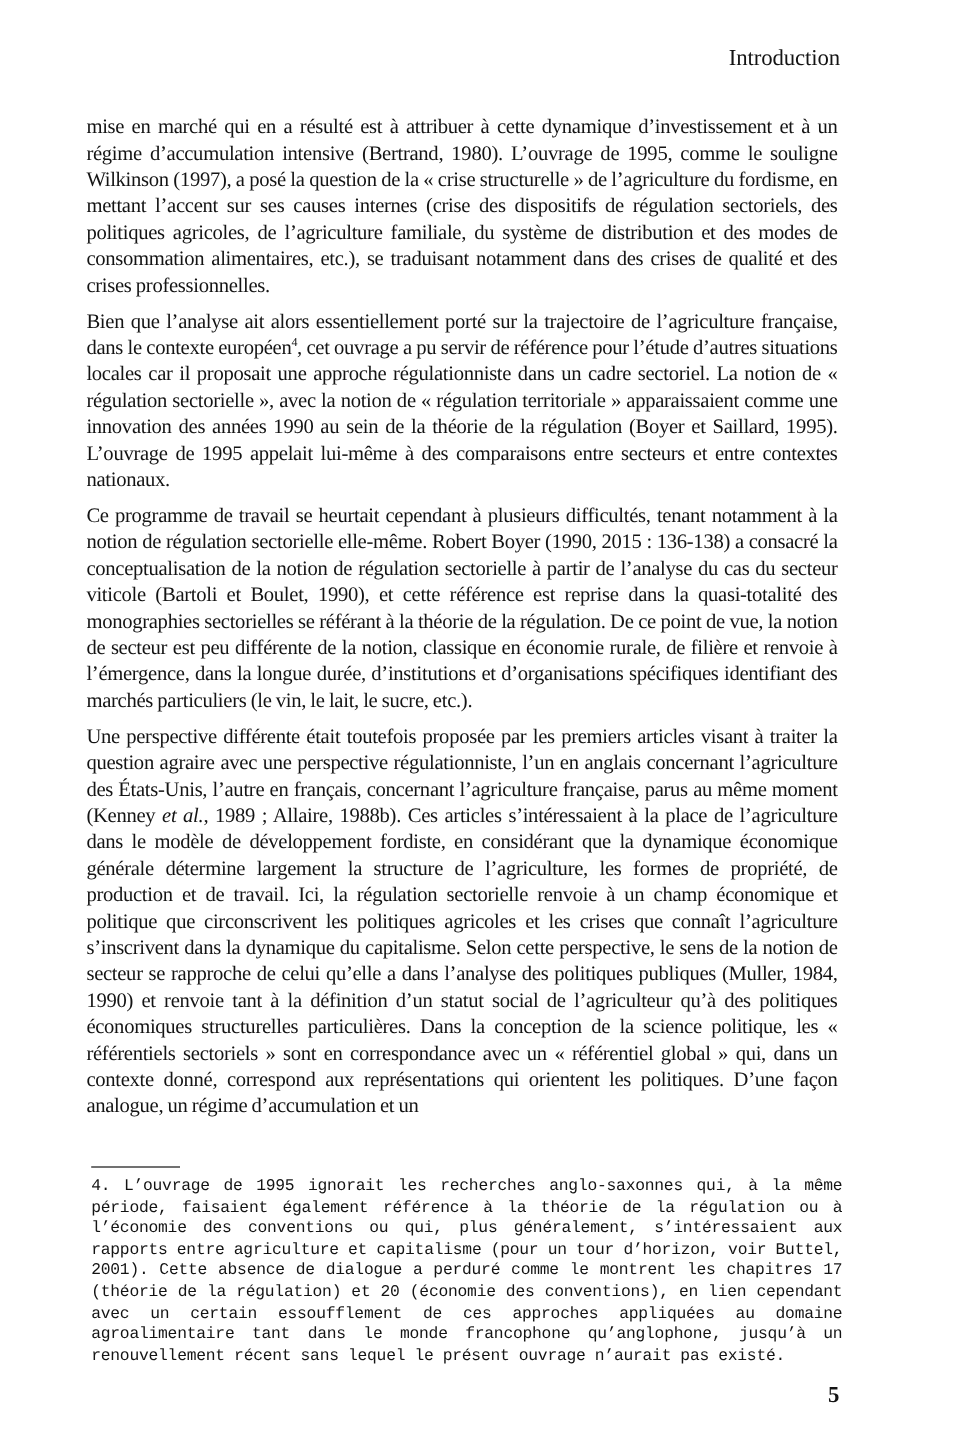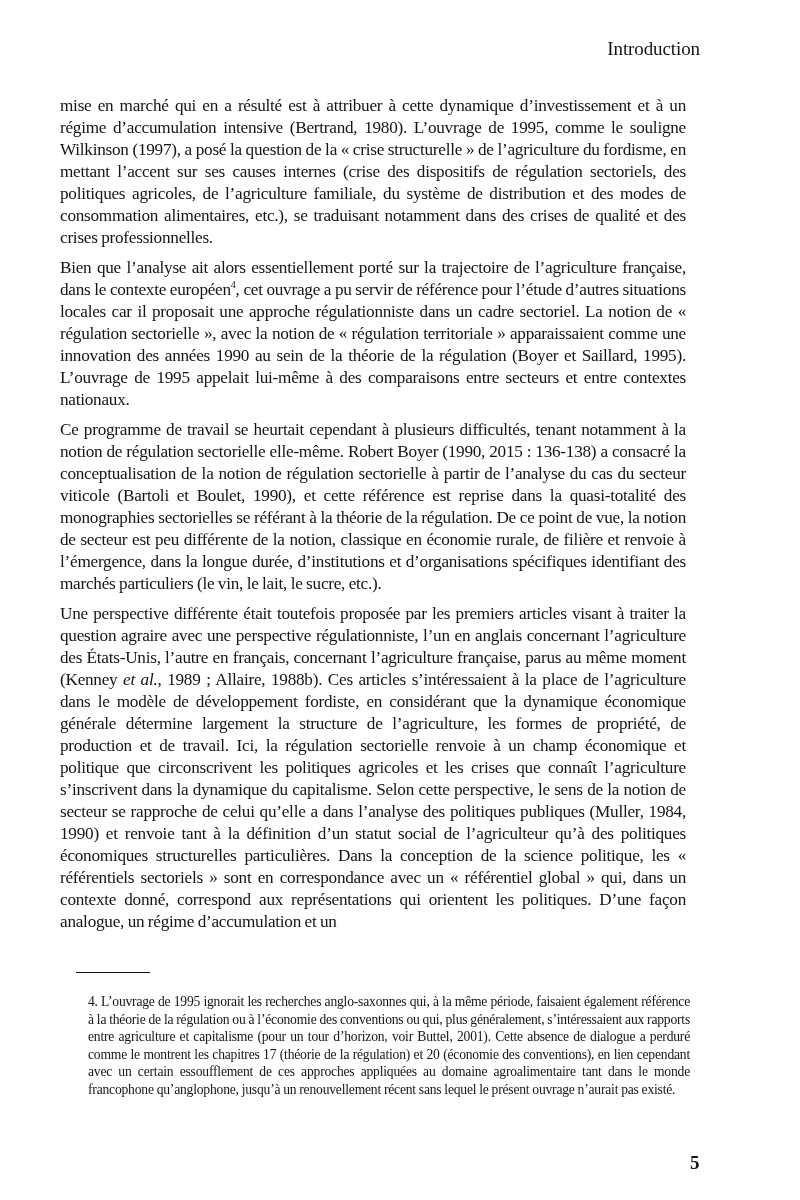--- a/index.html
+++ b/index.html
@@ -5,37 +5,37 @@
     html, body { margin: 0; padding: 0; background: #ffffff; }
     body {
       width: 800px; height: 1200px; position: relative; overflow: hidden;
       font-family: "Liberation Serif", "DejaVu Serif", serif; color: #141414;
     }
     .running-head {
       position: absolute; top: 38px; right: 100px;
       font-size: 19px; letter-spacing: -0.1px;
     }
     .body-text {
-      position: absolute; left: 60px; top: 95px; width: 626px;
+      position: absolute; left: 72px; top: 95px; width: 626px;
       font-size: 17.2px; line-height: 22px;
       text-align: justify; hyphens: manual; letter-spacing: -0.25px;
       word-spacing: -0.5px;
     }
     .body-text p { margin: 0 0 8px 0; }
     .body-text sup { font-size: 10px; line-height: 0; vertical-align: 7px; }
     .footnote-rule {
       position: absolute; left: 76px; top: 972px; width: 74px; height: 0;
       border-top: 1px solid #141414;
     }
     .footnote {
       position: absolute; left: 76px; top: 981px; width: 626px;
       font-size: 13.6px; line-height: 17.6px; text-align: justify;
       letter-spacing: -0.2px; word-spacing: -0.3px;
     }
-    .footnote p { margin: 12px; }
+    .footnote p { margin: 0; font-family: Liberation Mono, monospace; }
     .page-number {
       position: absolute; left: 690px; top: 1152px;
       font-size: 19px; font-weight: bold;
     }
   </style>
 </head>
 <body>
 
 <div class="running-head">Introduction</div>
 

